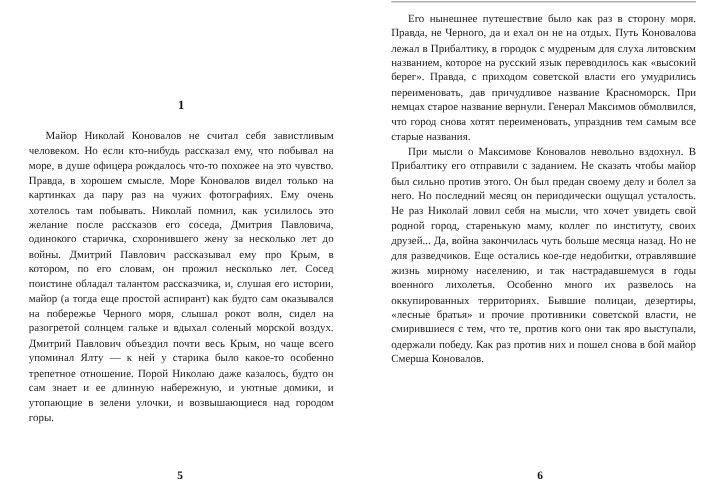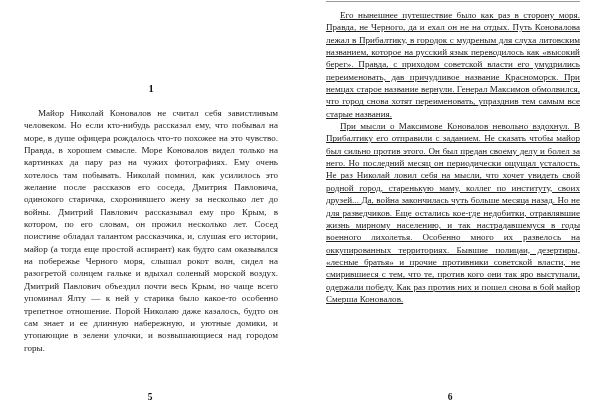--- a/index.html
+++ b/index.html
@@ -67,21 +67,20 @@
     text-justify: inter-word;
     color: #1c1c1c;
     hyphens: manual;
   }
   .body-text p {
     margin: 0;
     text-indent: 14px;
   }
   .right-start {
     margin-top: 7px;
-    text-decoration: underline;
   }
   .folio {
     position: absolute;
     bottom: 14px;
     left: 0;
     right: 0;
     text-align: center;
     font-size: 9.5px;
     font-weight: bold;
     color: #151515;

